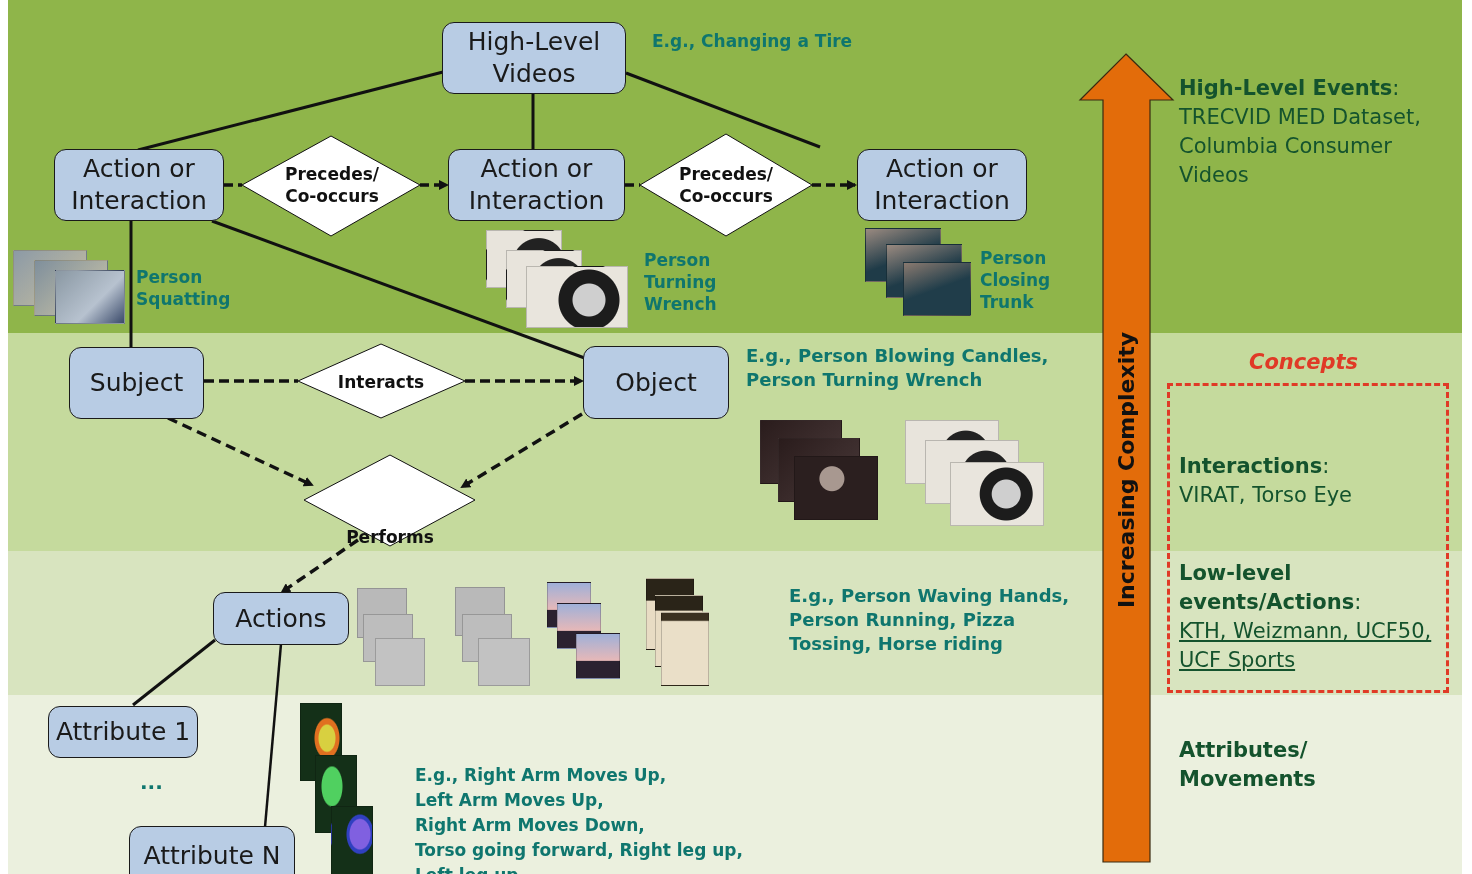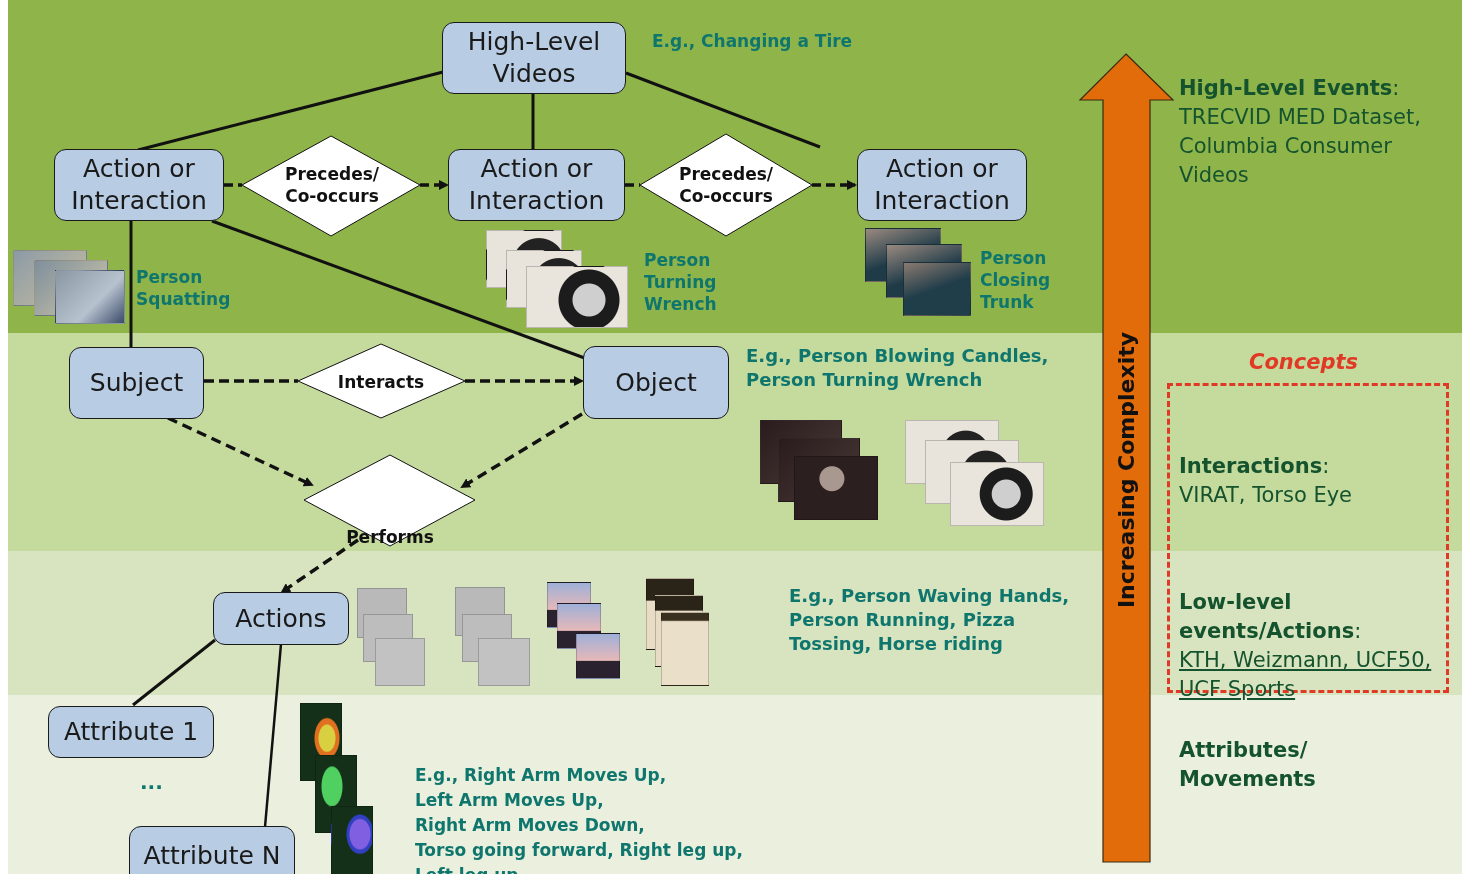--- a/index.html
+++ b/index.html
@@ -75,21 +75,21 @@
 Videos</div>
 <div class="node" style="left:54px;top:149px;width:170px;height:72px;white-space:pre-line;">Action or
 Interaction</div>
 <div class="node" style="left:448px;top:149px;width:177px;height:72px;white-space:pre-line;">Action or
 Interaction</div>
 <div class="node" style="left:857px;top:149px;width:170px;height:72px;white-space:pre-line;">Action or
 Interaction</div>
 <div class="node" style="left:69px;top:347px;width:135px;height:72px;">Subject</div>
 <div class="node" style="left:583px;top:346px;width:146px;height:73px;">Object</div>
 <div class="node" style="left:213px;top:592px;width:136px;height:53px;">Actions</div>
-<div class="node" style="left:48px;top:706px;width:166px;height:52px;">Attribute 1</div>
+<div class="node" style="left:48px;top:706px;width:150px;height:52px;">Attribute 1</div>
 <div class="note" style="left:140px;top:770px;font-size:20px;">...</div>
 <div class="node" style="left:129px;top:826px;width:166px;height:60px;">Attribute N</div>
 
 <div class="diamond-label" style="left:262px;top:160px;width:140px;height:50px;white-space:pre-line;">Precedes/
 Co-occurs</div>
 <div class="diamond-label" style="left:656px;top:160px;width:140px;height:50px;white-space:pre-line;">Precedes/
 Co-occurs</div>
 <div class="diamond-label" style="left:311px;top:370px;width:140px;height:24px;">Interacts</div>
 <div class="diamond-label" style="left:320px;top:489px;width:140px;height:24px;margin-top:36px;">Performs</div>
 
@@ -174,21 +174,21 @@
 </div>
 
 <div class="concepts-title" style="left:1249px;top:350px;font-style:italic;">Concepts</div>
 <div class="concepts-box"></div>
 
 <div class="rt" style="left:1179px;top:452px;">
   <span><b>Interactions</b>:</span><br>
   <span>VIRAT, Torso Eye</span>
 </div>
 
-<div class="rt" style="left:1179px;top:588px;">
+<div class="rt" style="left:1179px;top:559px;">
   <span><b style="white-space:pre-line;">Low-level
 events/Actions</b>:</span><br>
   <span style="white-space:pre-line;text-decoration:underline;">KTH, Weizmann, UCF50,
 UCF Sports</span>
 </div>
 
 <div class="rt" style="left:1179px;top:736px;">
   <b style="white-space:pre-line;">Attributes/
 Movements</b>
 </div>

